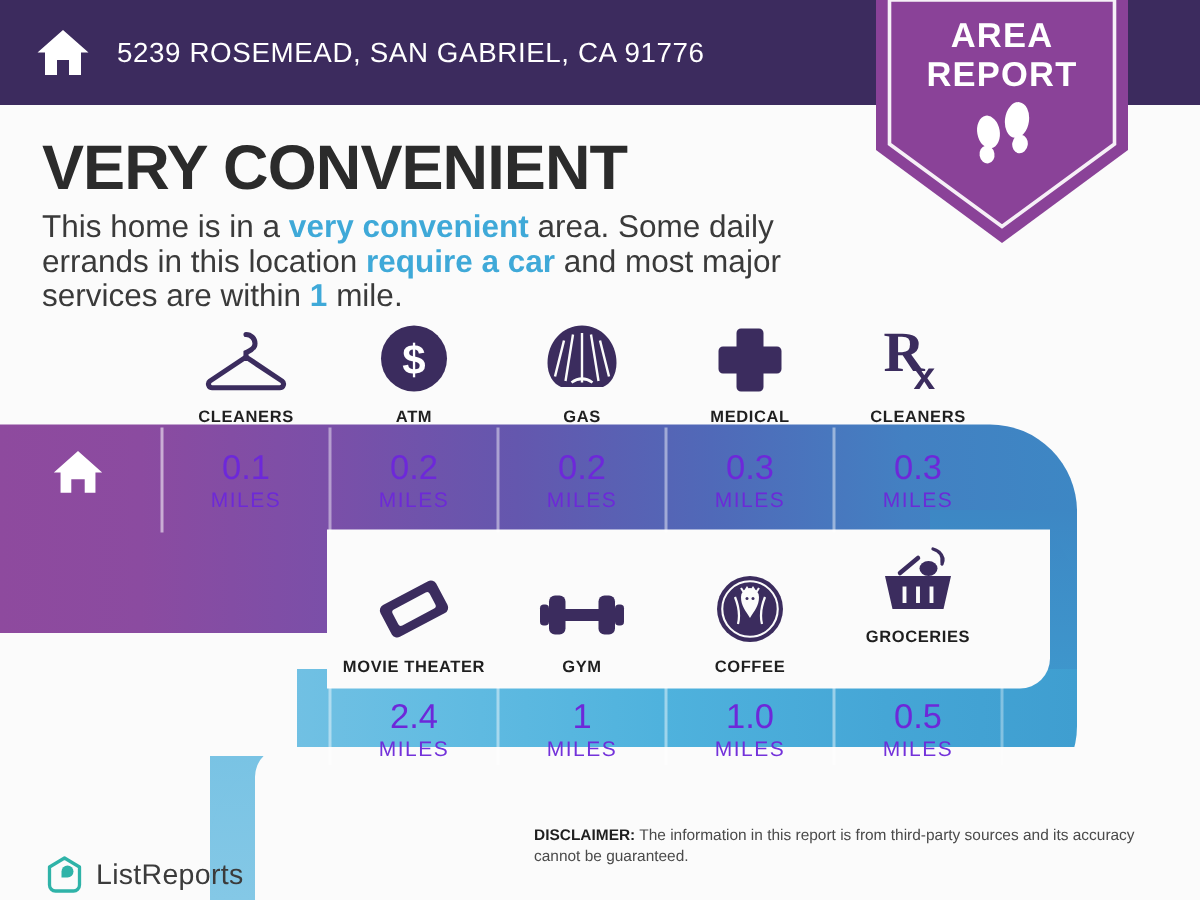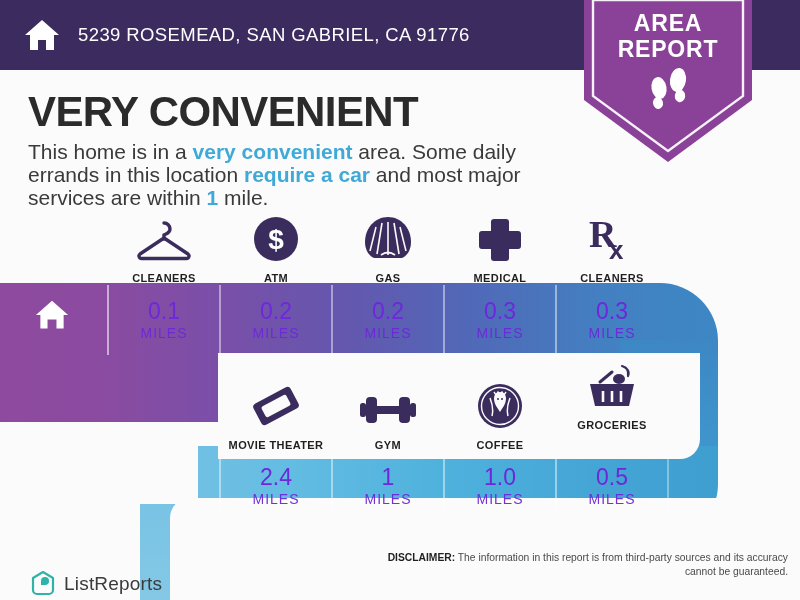--- a/index.html
+++ b/index.html
@@ -70,21 +70,21 @@
     position:absolute;background:#fbfbfb;border-radius:18px;
   }
 
   
   .logo{
     position:absolute;left:30px;top:570px;display:flex;align-items:center;
   }
   .logo-text{margin-left:8px;font-size:19px;color:#3b3b3b;letter-spacing:.2px;}
   .disclaimer{
     position:absolute;left:356px;top:551px;width:432px;
-    font-size:10.3px;line-height:13.5px;color:#4a4a4a;text-align:right;
+    font-size:10.3px;line-height:13.5px;color:#4a4a4a;
   }
   .disclaimer b{color:#1f1f1f;}
 </style>
 </head>
 <body>
 
 <div id="stage">
 
   <svg id="ribbon" viewBox="0 0 800 320">
     <defs>

